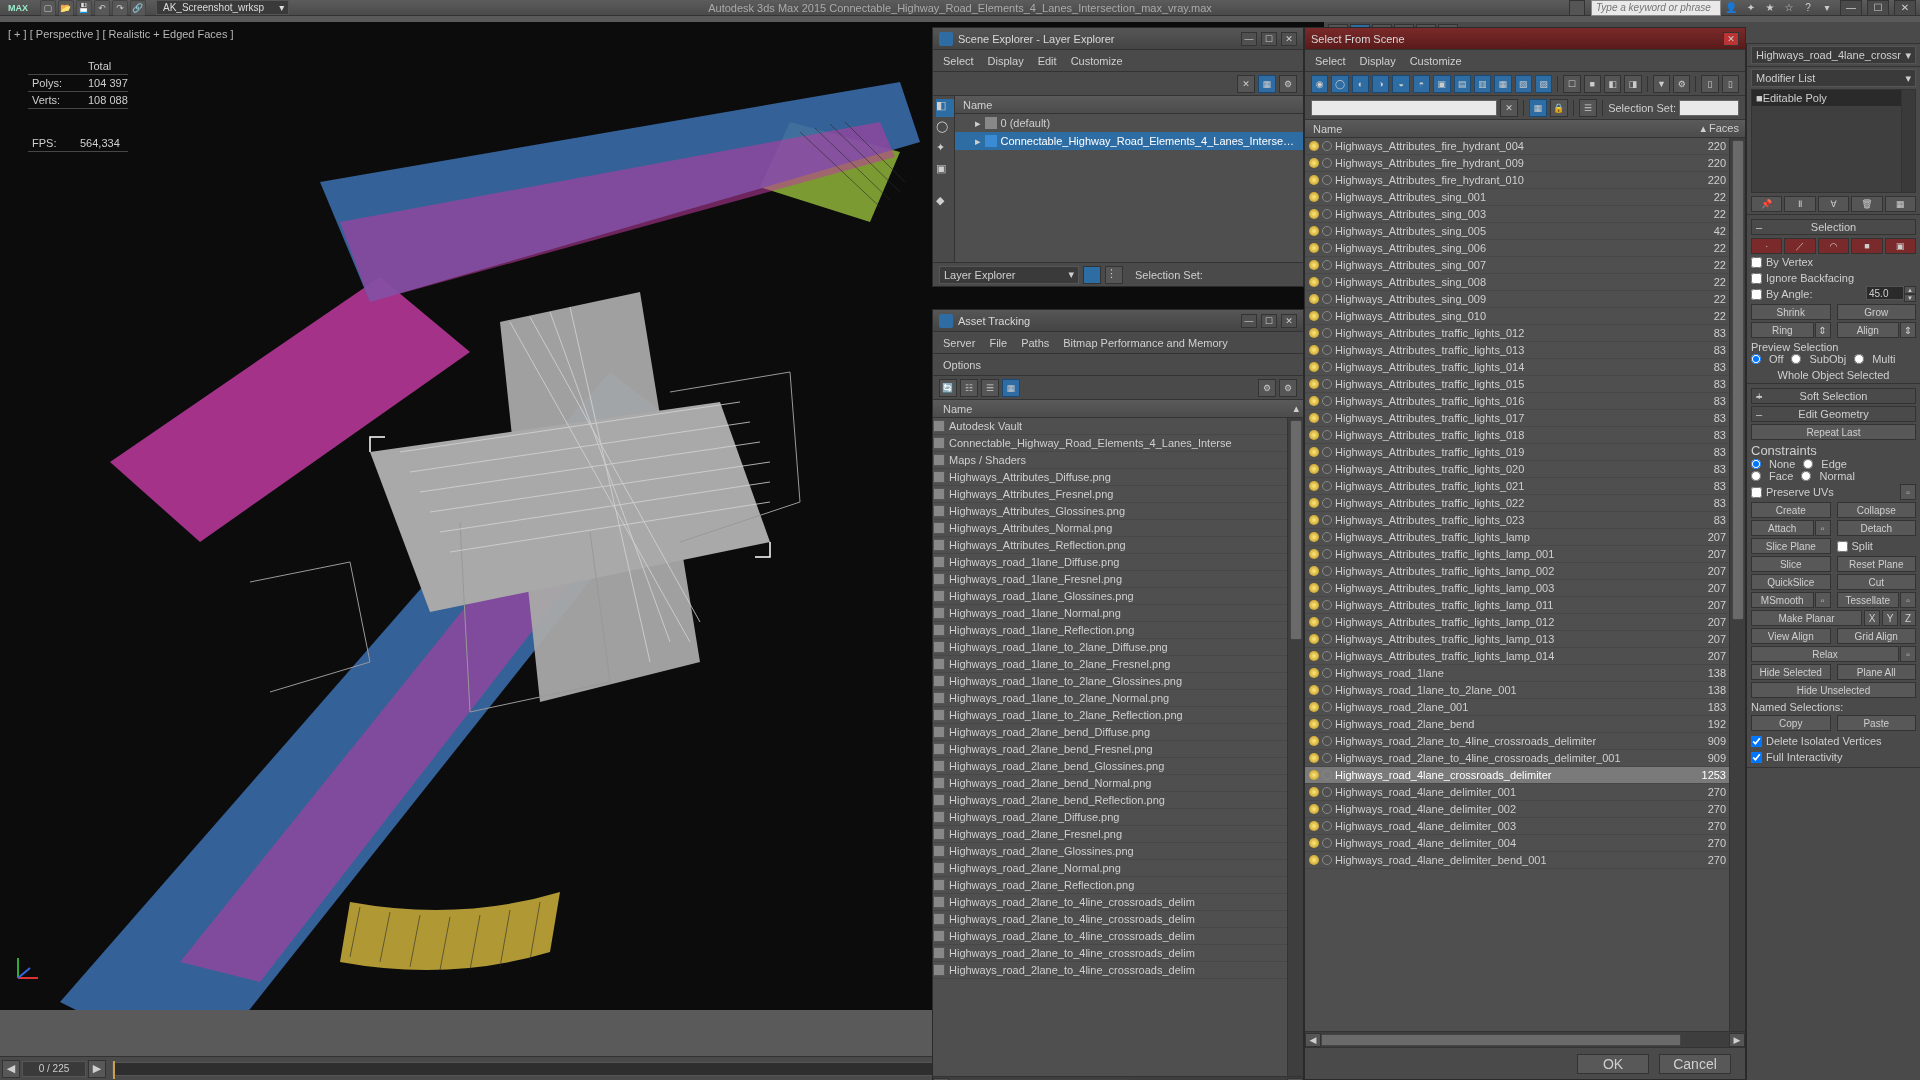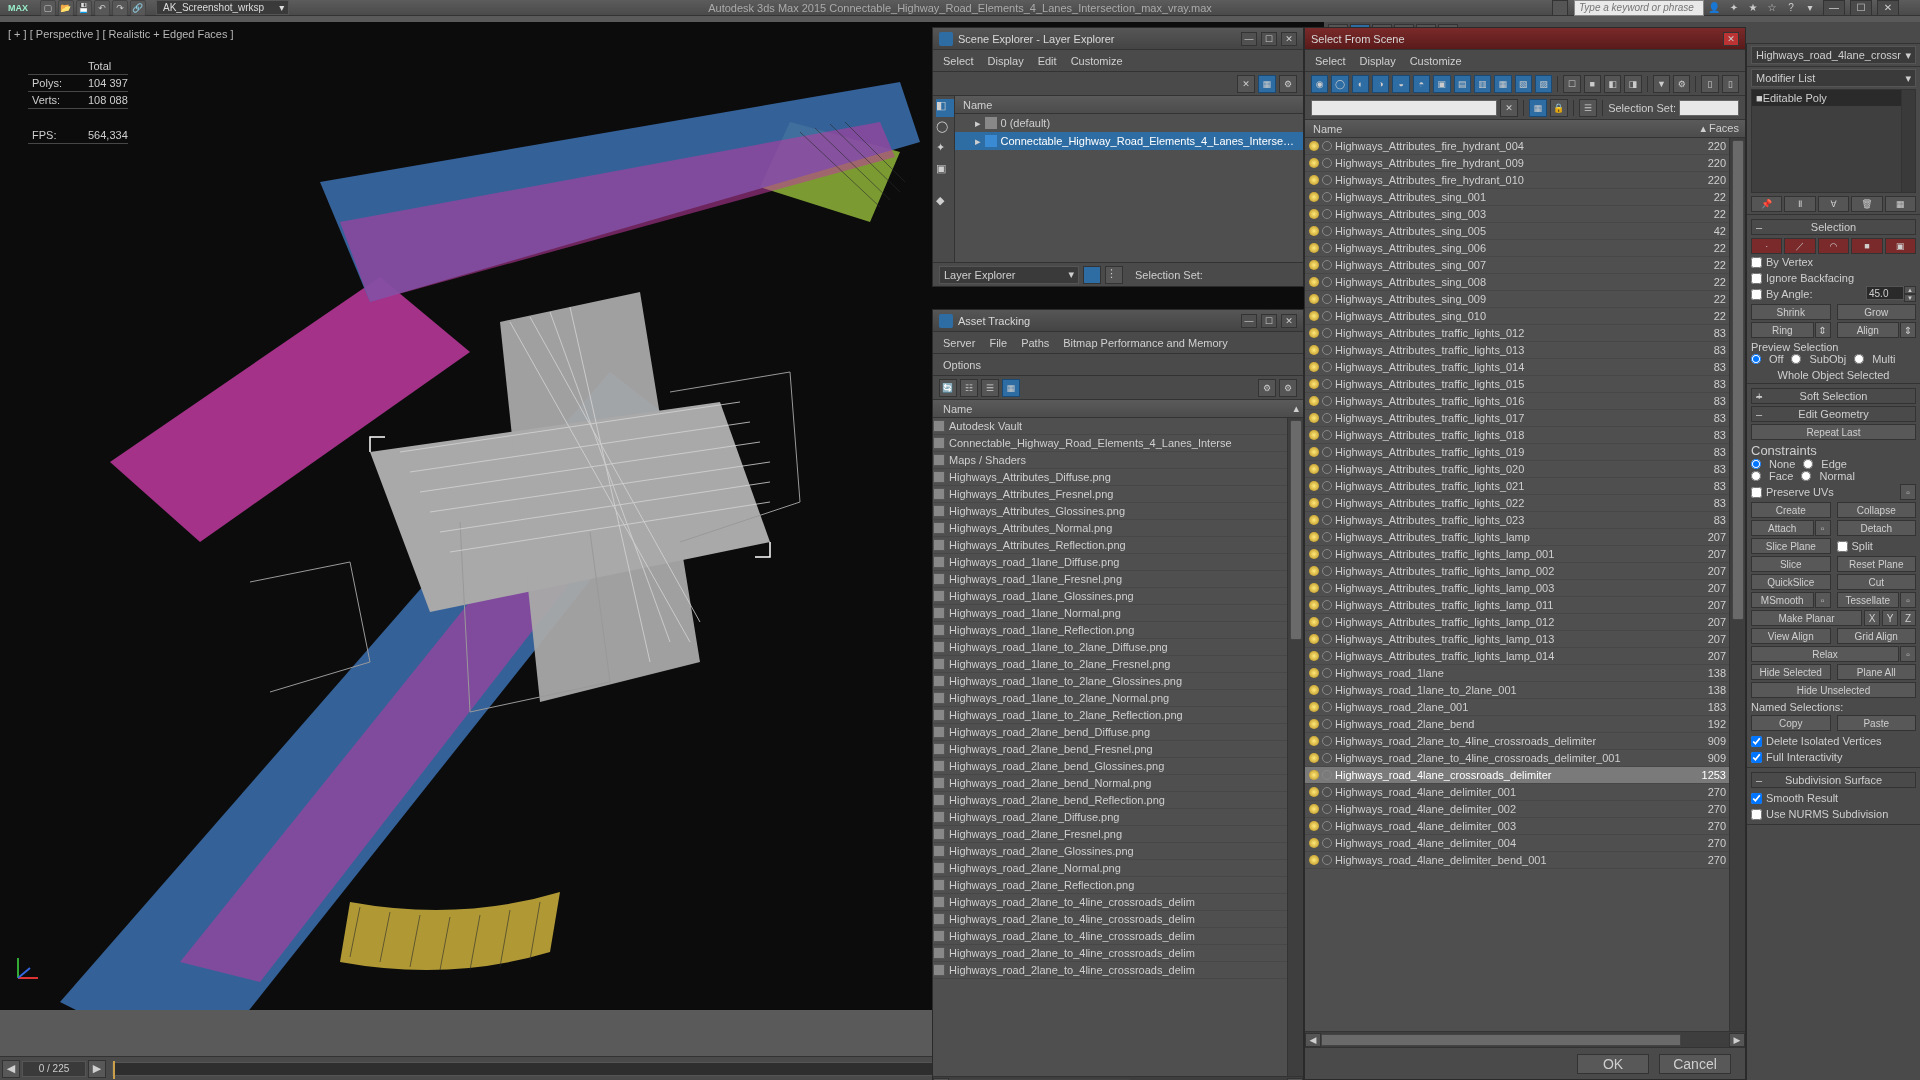--- a/index.html
+++ b/index.html
@@ -4,21 +4,21 @@
 <style>
 * { margin:0; padding:0; box-sizing:border-box; font-family:"Segoe UI",Tahoma,sans-serif; font-size:11px; user-select:none; }
 body { background:#5a5a5a; width:1920px; height:1080px; overflow:hidden; position:relative; color:#cfcfcf; }
 .titlebar { height:16px; background:linear-gradient(#5c5c5c,#4a4a4a); display:flex; align-items:center; position:relative; border-bottom:1px solid #333; }
 .titlebar .logo { width:36px; display:flex; align-items:center; justify-content:center; color:#9ec; font-weight:bold; font-size:9px; }
 .titlebar .qat { display:flex; gap:2px; padding:0 4px; }
 .titlebar .qat .btn { width:16px; height:16px; background:#585858; border:1px solid #444; border-radius:2px; display:flex; align-items:center; justify-content:center; font-size:9px; color:#ccc; }
 .titlebar .wksp { margin-left:6px; background:#3a3a3a; border:1px solid #555; padding:1px 24px 1px 6px; font-size:10px; color:#ddd; position:relative; }
 .titlebar .wksp:after{content:"▾";position:absolute;right:4px;}
 .titlebar .apptitle { position:absolute; left:50%; transform:translateX(-50%); color:#aaa; font-size:11px; white-space:nowrap; }
-.titlebar .right { margin-left:auto; display:flex; align-items:center; gap:3px; padding-right:21px; }
+.titlebar .right { margin-left:auto; display:flex; align-items:center; gap:3px; padding-right:4px; }
 .titlebar .search { width:130px; height:16px; background:#e9e9e9; border:1px solid #888; padding:0 4px; font-style:italic; color:#666; font-size:10px; }
 .titlebar .ibtn { width:16px; height:16px; display:flex; align-items:center; justify-content:center; font-size:10px; color:#ccc; }
 .titlebar .winbtn { width:22px; height:16px; display:flex; align-items:center; justify-content:center; border:1px solid #333; background:#4a4a4a; margin-left:2px; font-size:10px; }
 .titlebar .winbtn.close { background:#4a4a4a; }
 
 
 .cmdpanel-top { position:absolute; right:0; top:22px; width:596px; height:22px; background:#4a4a4a; display:flex; align-items:center; gap:2px; padding:0 4px; border-bottom:1px solid #333;}
 .cmdpanel-top .ibtn { width:20px; height:18px; border:1px solid #333; background:#555; display:flex; align-items:center;justify-content:center; font-size:10px;}
 .cmdpanel-top .ibtn.active{background:#2e6da4;}
 
@@ -170,21 +170,21 @@
         <span>Total</span>
       </div>
     <div class="row">
         <span>Polys:</span>
         <span>104 397</span>
       </div>
     <div class="row">
         <span>Verts:</span>
         <span>108 088</span>
       </div>
-    <div class="row" style="margin-top:18px;">
+    <div class="row" style="margin-top:26px;gap:8px;">
         <span>FPS:</span>
         <span>564,334</span>
       </div>
   </div>
   <svg class="scene" viewBox="0 0 1324 988">
 
     <g stroke-width="1">
 
       <polygon points="110,440 380,255 470,330 200,520" fill="#c03aa0" opacity="0.85"></polygon>
 
@@ -991,24 +991,13 @@
     <div class="chk" style="margin-top:2px;">
         <input type="checkbox" checked="" style="">
         <span>Delete Isolated Vertices</span>
       </div>
     <div class="chk">
         <input type="checkbox" checked="" style="">
         <span>Full Interactivity</span>
       </div>
   </div>
 
-  <div class="section">
-    <div class="rolluphead">Subdivision Surface</div>
-    <div class="chk" style="margin-top:2px;">
-        <input type="checkbox" checked="" style="">
-        <span>Smooth Result</span>
-      </div>
-    <div class="chk">
-        <input type="checkbox" style="">
-        <span>Use NURMS Subdivision</span>
-      </div>
-  </div>
 </div>
 
 </body></html>

